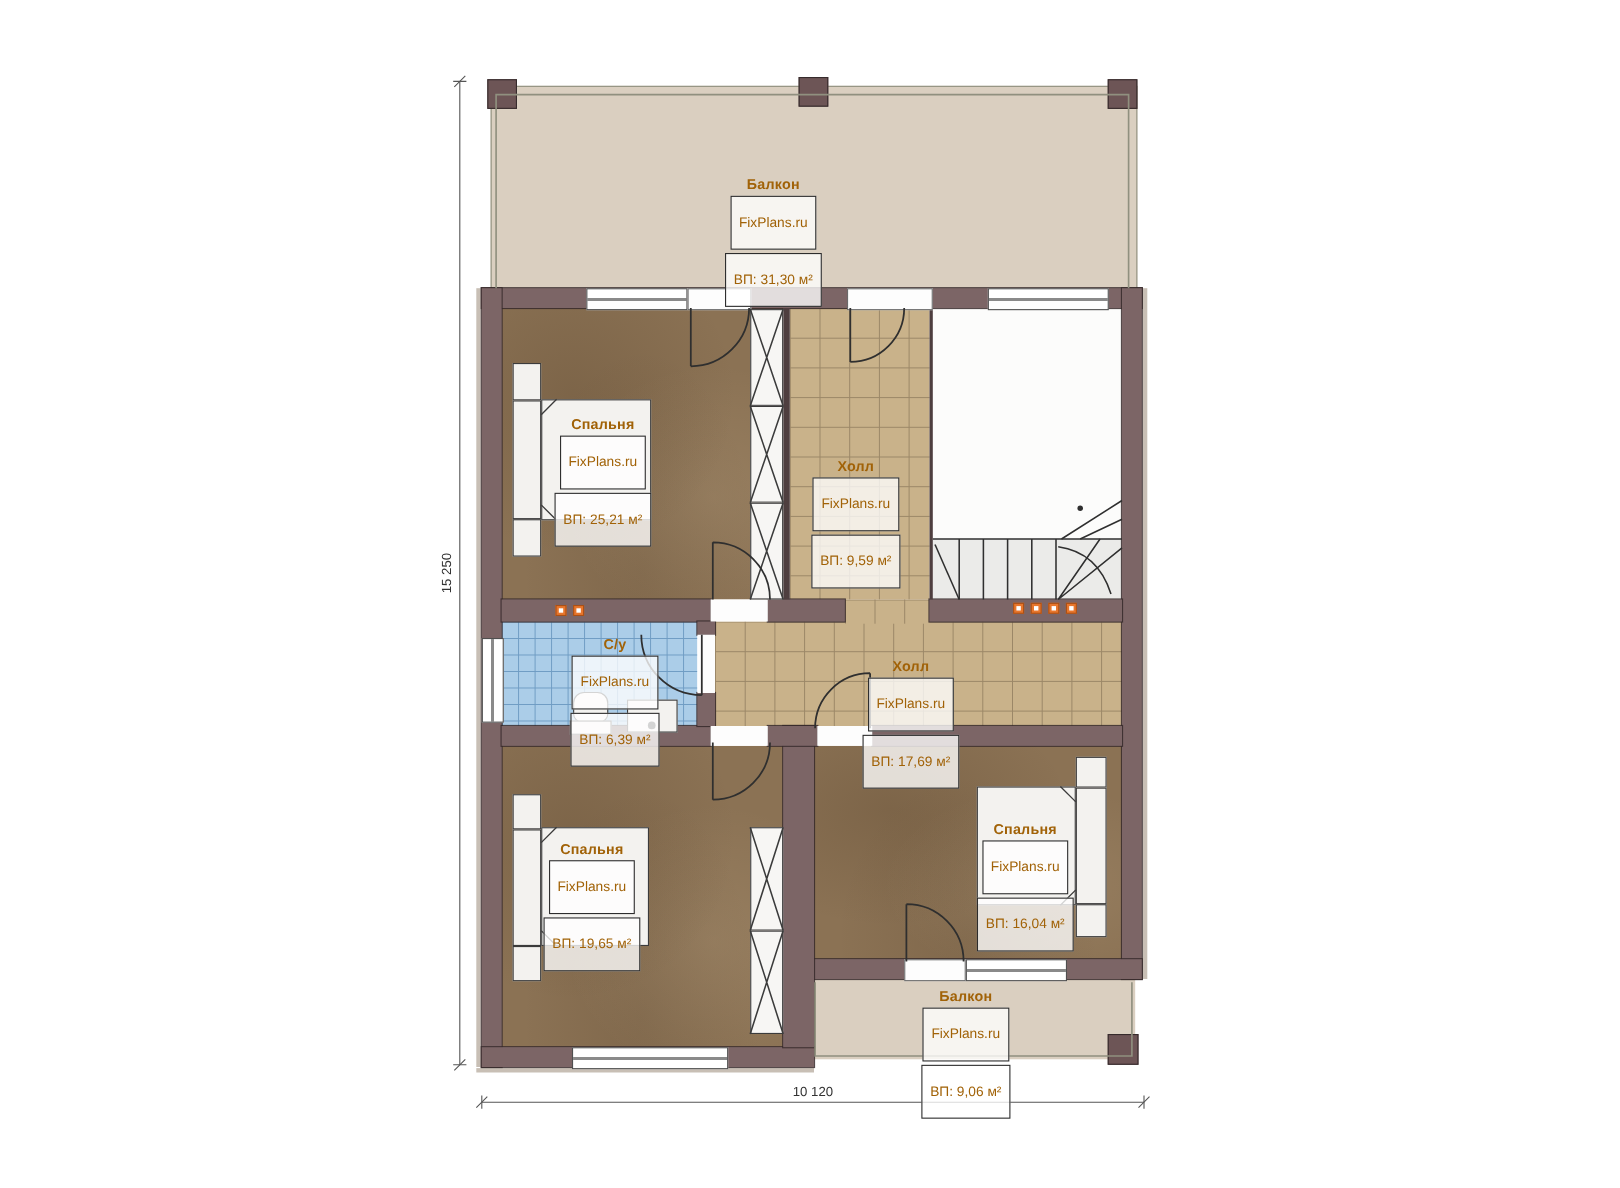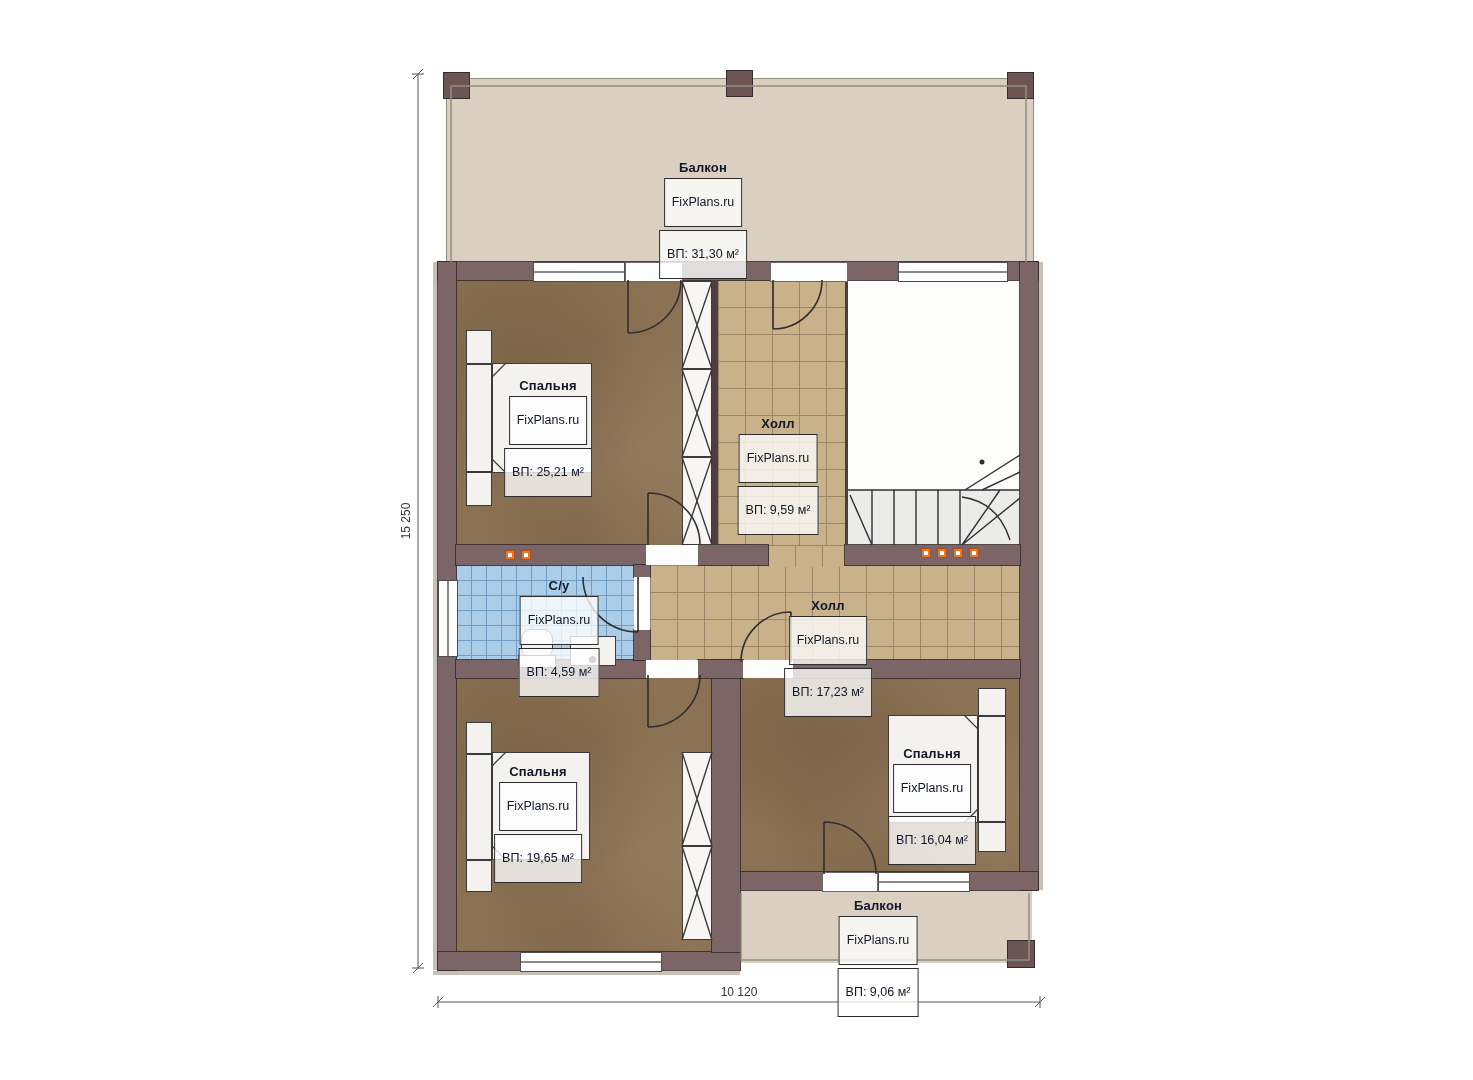--- a/index.html
+++ b/index.html
@@ -29,21 +29,21 @@
   .window{background:#fff;border:1px solid #4f4f4f;}
   .window.h{background-image:linear-gradient(to bottom,transparent 42%,#8a8a8a 42%,#8a8a8a 58%,transparent 58%);}
   .window.v{background-image:linear-gradient(to right,transparent 42%,#8a8a8a 42%,#8a8a8a 58%,transparent 58%);}
   .furn{background:#f3f2ef;border:1.5px solid #3b3b3b;box-sizing:border-box;}
   .cell{background:#f7f6f4;border:1.5px solid #3b3b3b;box-sizing:border-box;}
   .column{background:#6d5556;border:1.5px solid #362b2c;box-sizing:border-box;}
   .marker{width:10px;height:10px;background:#e8762c;border:1px solid #aa5016;box-sizing:border-box;}
   .marker::after{content:"";position:absolute;left:2px;top:2px;width:4px;height:4px;background:#fff;}
   .marker{position:absolute;}
   .room-label{position:absolute;transform:translateX(-50%);display:flex;flex-direction:column;
-              align-items:center;gap:3px;color:#0f172a;z-index:30;}
+              align-items:center;gap:3px;color:#a16207;z-index:30;}
   .room-label .rname{font-weight:bold;font-size:13px;letter-spacing:.2px;}
   .room-label .box{border:1.5px solid #2c2c2c;background:rgba(255,255,255,.78);
                    padding:15px 7px;font-size:12.5px;white-space:nowrap;line-height:17px;}
   svg.overlay{position:absolute;left:0;top:0;z-index:20;}
   .dim-text{font-size:12px;fill:#333;}
 </style>
 </head>
 <body>
 
 <div class="scene">
@@ -201,26 +201,26 @@
     <div class="box">ВП: 25,21 м²</div>
   </div>
   <div class="room-label" style="left:778px;top:416px">
     <div class="rname">Холл</div>
     <div class="box">FixPlans.ru</div>
     <div class="box">ВП: 9,59 м²</div>
   </div>
   <div class="room-label" style="left:559px;top:578px">
     <div class="rname">С/у</div>
     <div class="box">FixPlans.ru</div>
-    <div class="box">ВП: 4,59 м²</div>
+    <div class="box">ВП: 6,39 м²</div>
   </div>
   <div class="room-label" style="left:828px;top:598px">
     <div class="rname">Холл</div>
     <div class="box">FixPlans.ru</div>
-    <div class="box">ВП: 17,23 м²</div>
+    <div class="box">ВП: 17,69 м²</div>
   </div>
   <div class="room-label" style="left:538px;top:764px">
     <div class="rname">Спальня</div>
     <div class="box">FixPlans.ru</div>
     <div class="box">ВП: 19,65 м²</div>
   </div>
   <div class="room-label" style="left:932px;top:746px">
     <div class="rname">Спальня</div>
     <div class="box">FixPlans.ru</div>
     <div class="box">ВП: 16,04 м²</div>

